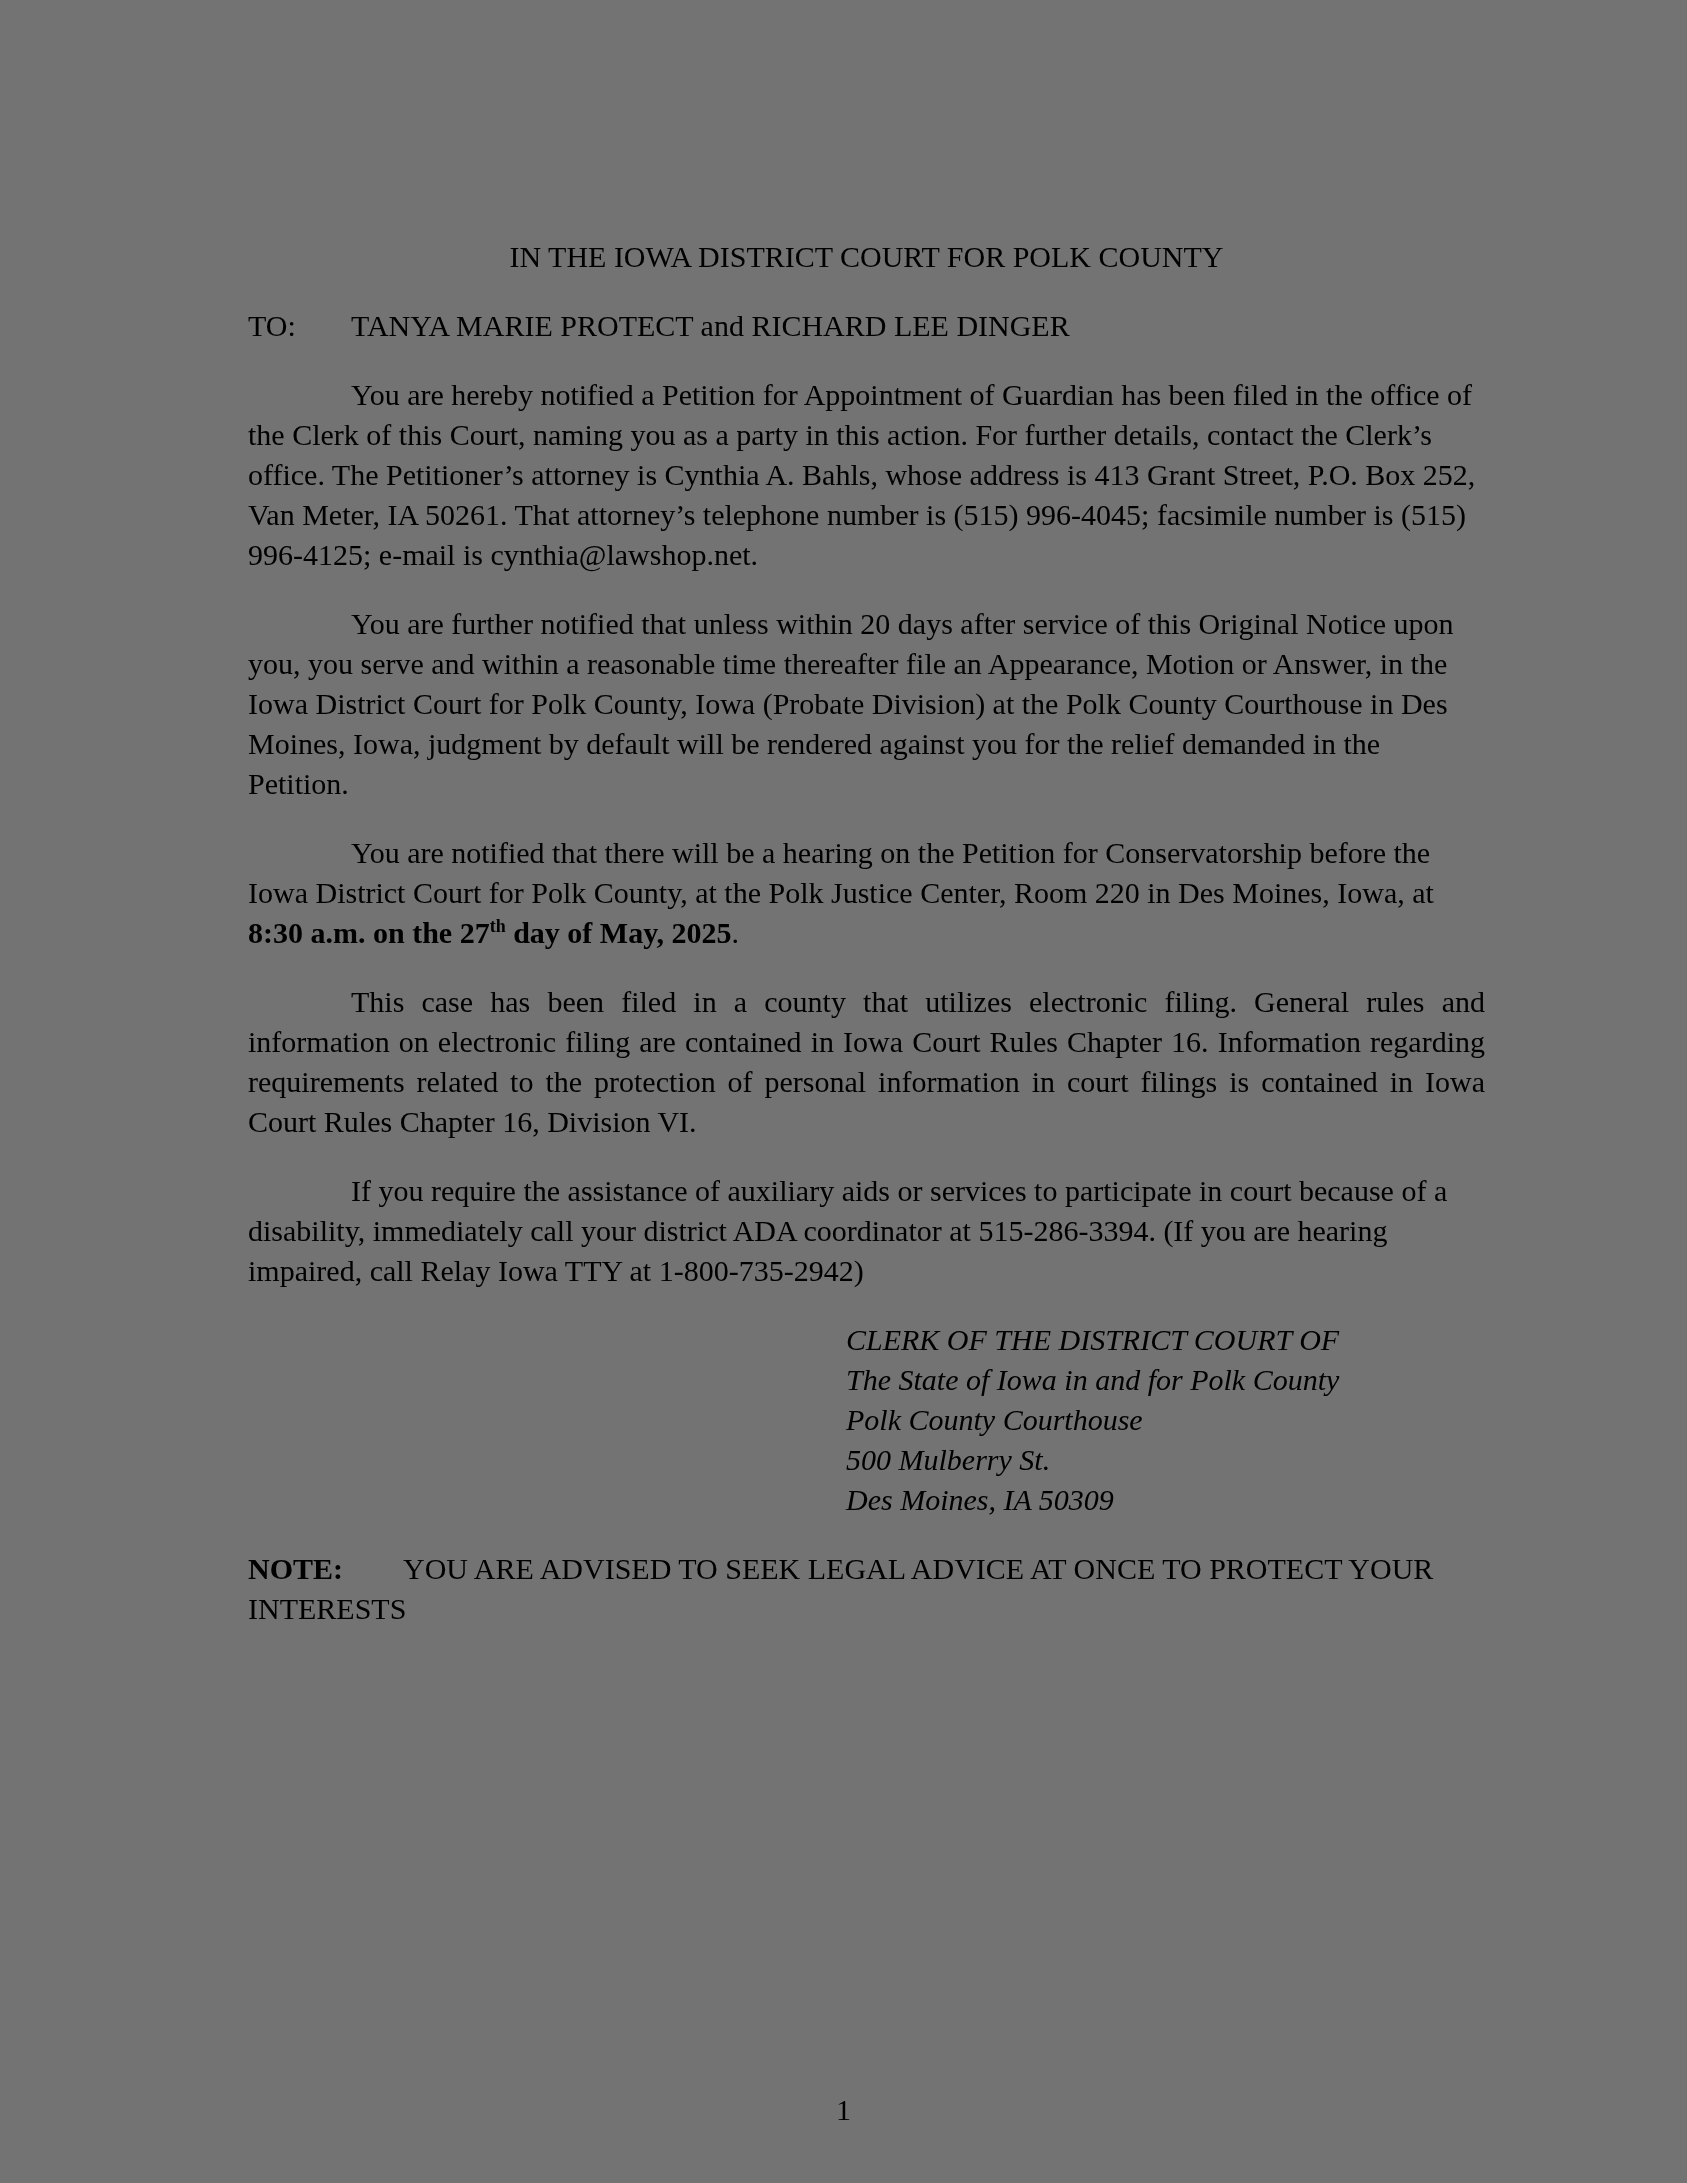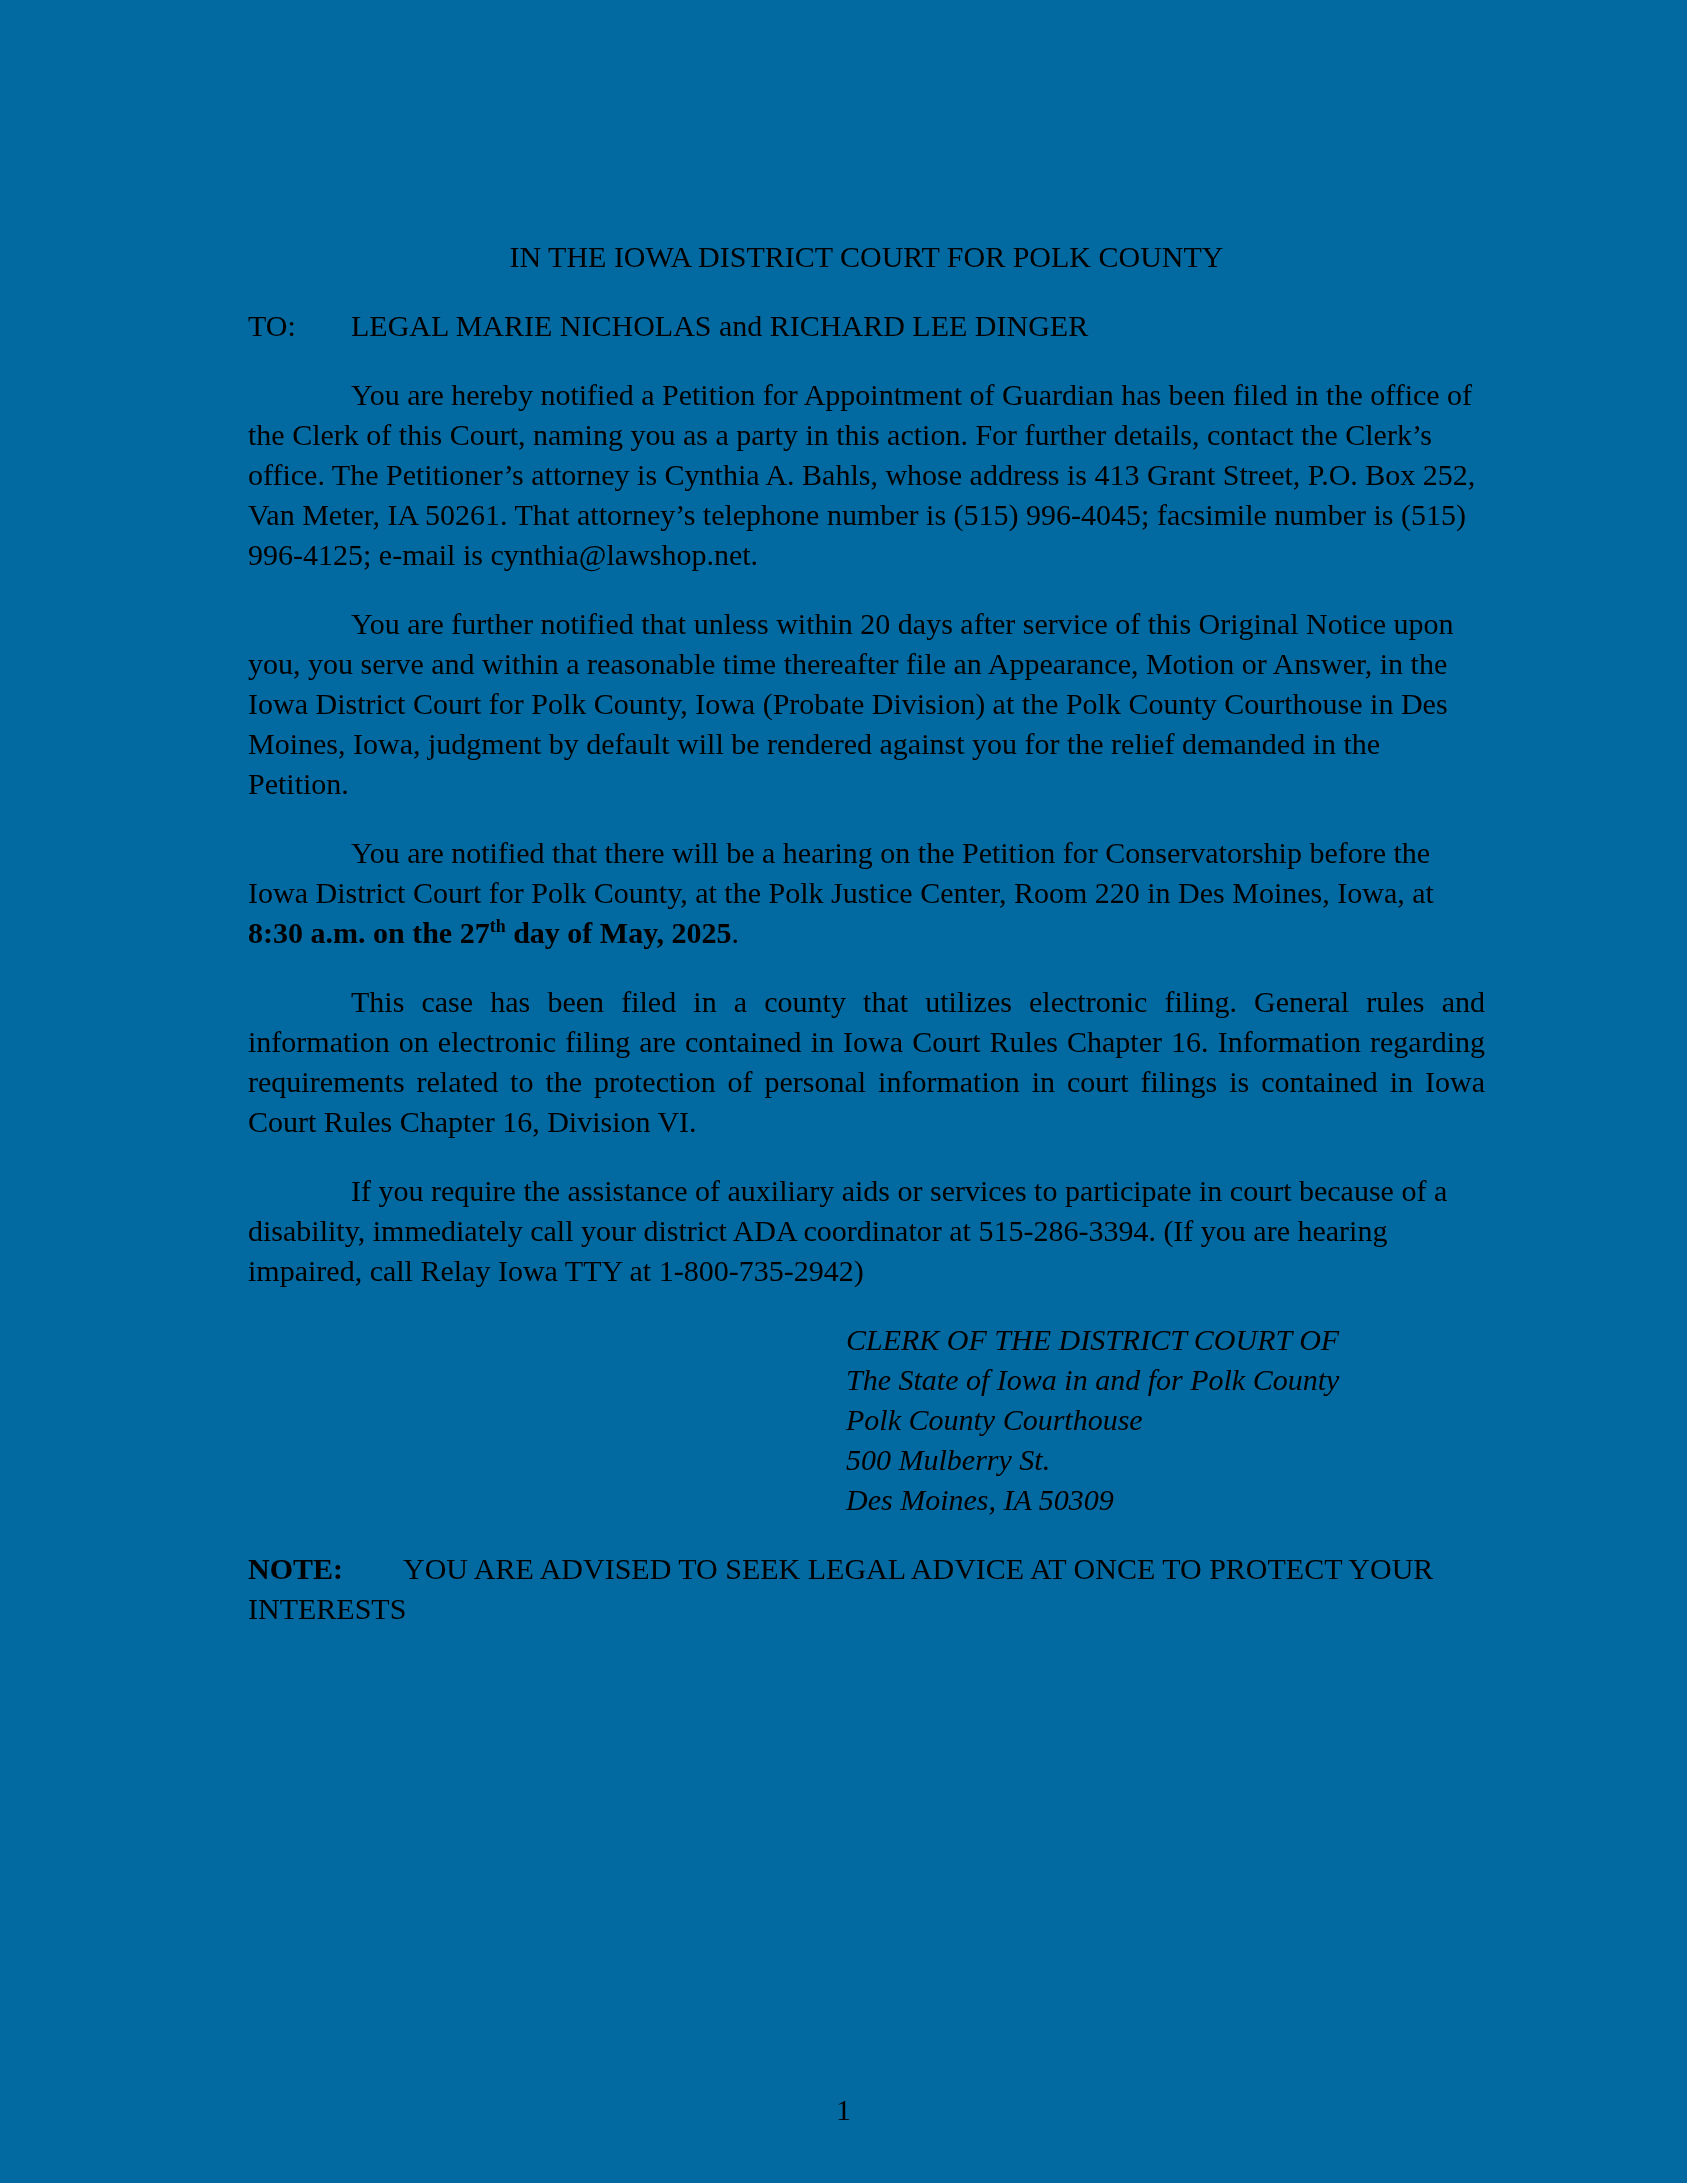--- a/index.html
+++ b/index.html
@@ -1,21 +1,21 @@
 <!DOCTYPE html>
 <html style="font-size:10.6px"><head>
 <meta charset="utf-8">
 <style>
   * { box-sizing: border-box; }
   html, body { margin: 0; padding: 0; background: #ffffff; }
   .page {
     position: relative;
     width: 1687px;
     height: 2183px;
-    background: #0369a1;
+    background: #737373;
     color: #000000;
     font-family: "Liberation Serif", "DejaVu Serif", serif;
     font-size: 30px;
     overflow: hidden;
   }
   .content { padding: 238px 202px 0 248px; }
 
   .doc-title {
     text-align: center;
     line-height: 38px;
@@ -69,21 +69,21 @@
 </head>
 <body>
 
 <div class="page">
   <div class="content">
 
     <div class="doc-title">IN THE IOWA DISTRICT COURT FOR POLK COUNTY</div>
 
 
     <div class="to-line">
-      <span class="to-label">TO:</span><span>LEGAL MARIE NICHOLAS and RICHARD LEE DINGER</span>
+      <span class="to-label">TO:</span><span>TANYA MARIE PROTECT and RICHARD LEE DINGER</span>
     </div>
 
     <p class="para">You are hereby notified a Petition for Appointment of Guardian has been filed in the office of the Clerk of this Court, naming you as a party in this action.  For further details, contact the Clerk’s office.  The Petitioner’s attorney is Cynthia A. Bahls, whose address is 413 Grant Street, P.O. Box 252, Van Meter, IA 50261.  That attorney’s telephone number is (515) 996-4045; facsimile number is (515) 996-4125; e-mail is cynthia@lawshop.net.</p>
 
     <p class="para">You are further notified that unless within 20 days after service of this Original Notice upon you, you serve and within a reasonable time thereafter file an Appearance, Motion or Answer, in the Iowa District Court for Polk County, Iowa (Probate Division) at the Polk County Courthouse in Des Moines, Iowa, judgment by default will be rendered against you for the relief demanded in the Petition.</p>
 
     <p class="para"><span>You are notified that there will be a hearing on the Petition for Conservatorship before the Iowa District Court for Polk County, at the Polk Justice Center, Room 220 in Des Moines, Iowa, at </span><span class="bold"><span>8:30 a.m. on the 27</span><sup>th</sup><span> day of May, 2025</span></span><span>.</span></p>
 
     <p class="para justify">This case has been filed in a county that utilizes electronic filing.  General rules and information on electronic filing are contained in Iowa Court Rules Chapter 16.  Information regarding requirements related to the protection of personal information in court filings is contained in Iowa Court Rules Chapter 16, Division VI.</p>
 

